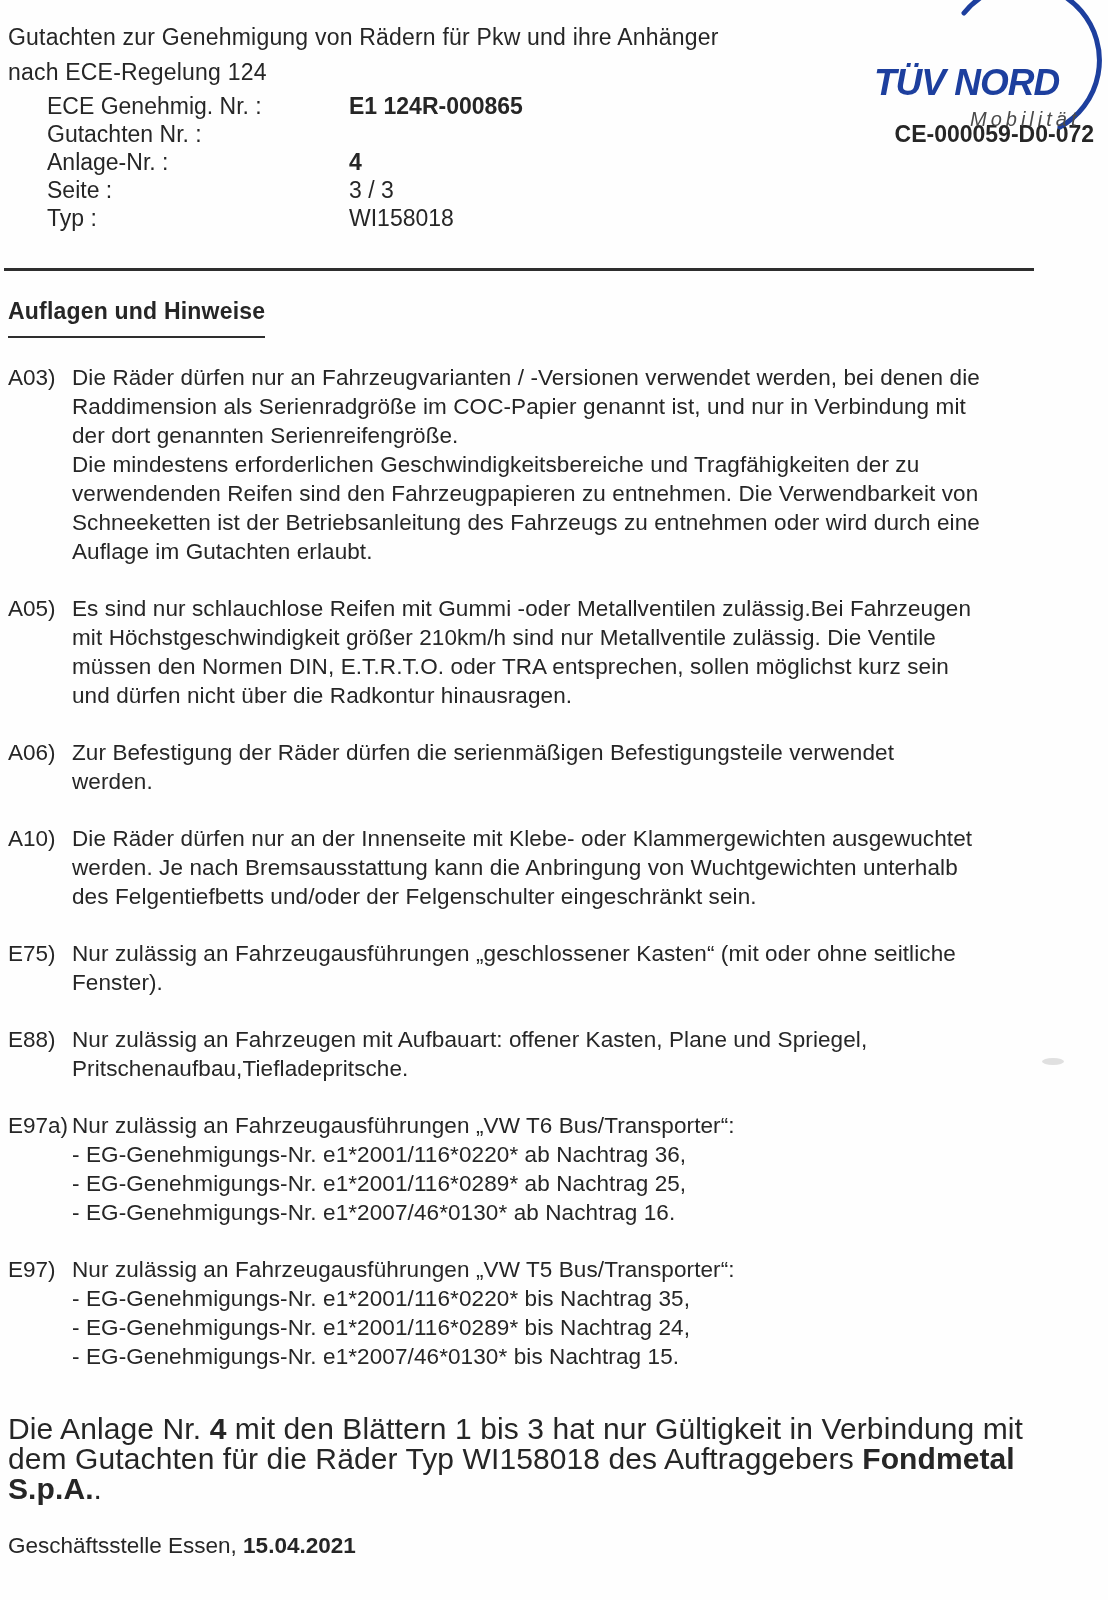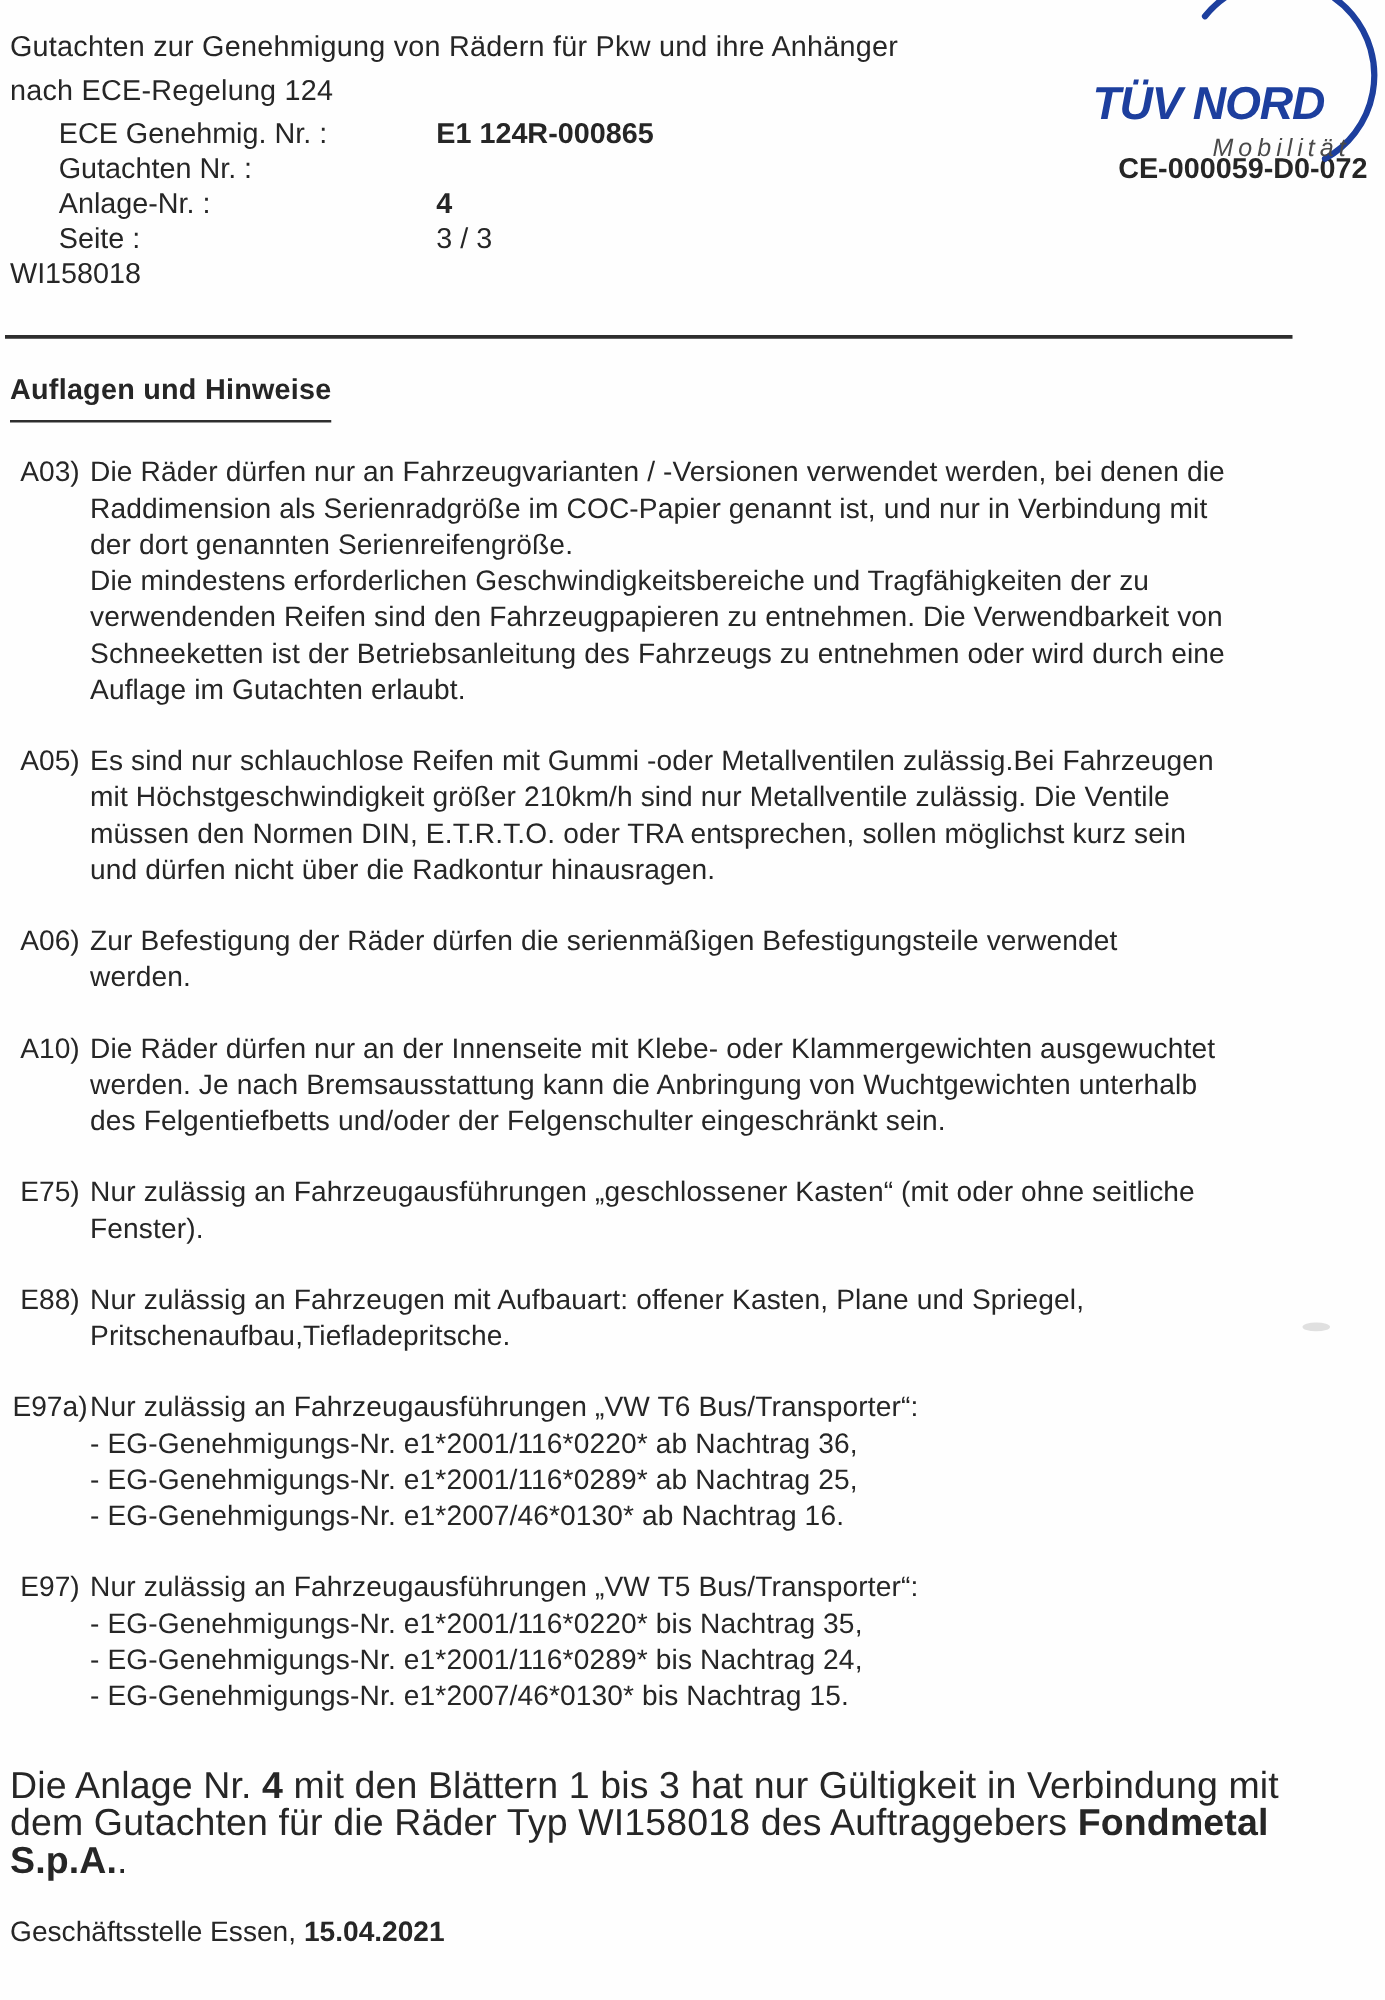--- a/index.html
+++ b/index.html
@@ -50,21 +50,21 @@
     font-size: 23px; font-weight: bold;
     display: inline-block;
     border-bottom: 2px solid #2e2e2e;
     padding-bottom: 11px;
     letter-spacing: 0.2px;
   }
 
   
   .items { margin-top: 25px; }
   .item { display: flex; margin-bottom: 28px; font-size: 22.5px; line-height: 29px; }
-  .item-code { width: 64px; flex: none; text-align: center; }
+  .item-code { width: 64px; flex: none; }
   .item-text { flex: 1; letter-spacing: 0.1px; }
 
   
   .footer-para {
     margin-top: 43px; font-size: 30px; line-height: 30px;
     max-width: 1060px; letter-spacing: 0.1px;
   }
   .office-line { margin-top: 27px; font-size: 22.5px; line-height: 29px; }
   .b { font-weight: bold; }
 
@@ -93,20 +93,21 @@
     </div>
     <div class="field-row">
       <span class="field-label">Anlage-Nr. :</span>
       <span class="field-value" style="font-weight: bold;">4</span>
     </div>
     <div class="field-row">
       <span class="field-label">Seite :</span>
       <span class="field-value">3 / 3</span>
     </div>
     <div class="field-row">
+      <span class="field-label">Typ :</span>
       <span class="field-value">WI158018</span>
     </div>
   </div>
 
   <div class="logo">
     <svg width="256" height="160" viewBox="0 0 256 160">
       <path d="M 112 27 A 76 76 0 1 1 208 141" fill="none" stroke="#1d3f9e" stroke-width="5" stroke-linecap="round"></path>
     </svg>
     <div class="logo-brand" style="color:#1d3f9e">TÜV NORD</div>
     <div class="logo-sub">Mobilität</div>

